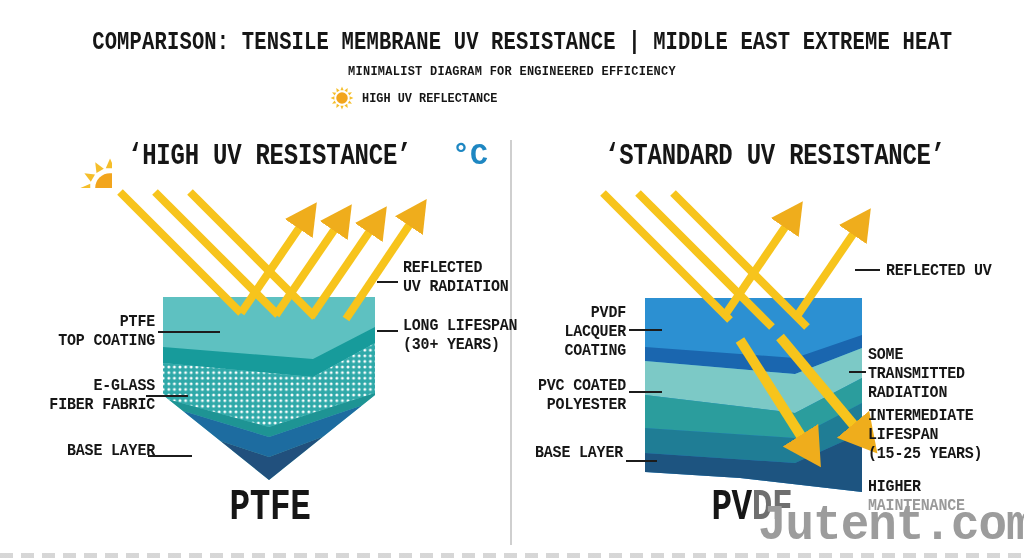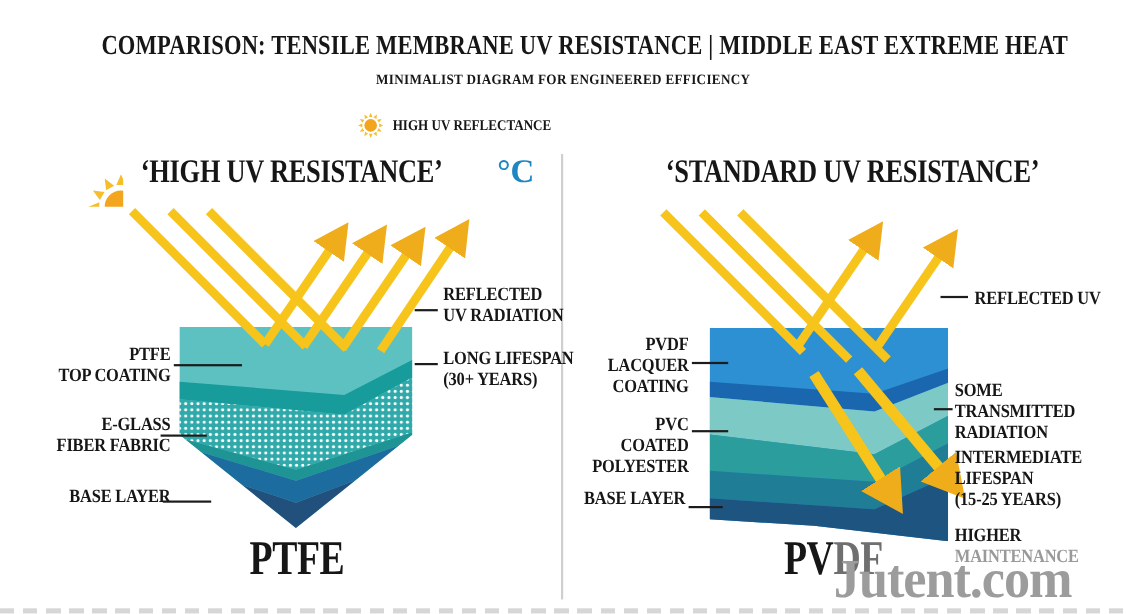--- a/index.html
+++ b/index.html
@@ -1,31 +1,31 @@
 <!DOCTYPE html>
 <html><head>
 <meta charset="utf-8">
 <style>
   html,body{margin:0;padding:0;background:#ffffff;}
   .canvas{
     position:relative;width:1024px;height:558px;background:#ffffff;overflow:hidden;
-    font-family:Liberation Serif, serif;color:#161616;
+    font-family:Liberation Mono, monospace;color:#161616;
   }
   .abs{position:absolute;}
   .condensed{transform:scaleX(.82);transform-origin:center;}
   .pre{white-space:pre-line;}
   .page-title{
     top:28px;left:0;width:1024px;text-align:center;
     font-size:25px;font-weight:700;white-space:nowrap;letter-spacing:.2px;
   }
   .page-subtitle{
     top:64px;left:0;width:1024px;text-align:center;
     font-size:13px;font-weight:700;letter-spacing:.3px;transform:scaleX(.92);
   }
-  .legend{top:102px;left:0;width:846px;display:flex;justify-content:center;align-items:center;gap:28px;}
+  .legend{top:86px;left:0;width:846px;display:flex;justify-content:center;align-items:center;gap:28px;}
   .legend-item{display:flex;align-items:center;gap:8px;}
   .legend-label{font-size:13.5px;font-weight:700;transform:scaleX(.88);transform-origin:left center;white-space:nowrap;}
   .divider{top:140px;left:510px;width:2px;height:405px;background:#cfcfcf;}
   .panel-heading{
     font-size:30px;font-weight:700;white-space:nowrap;
     transform:scaleX(.8);transform-origin:left center;letter-spacing:-.3px;
   }
   .left-heading{top:139px;left:128px;}
   .right-heading{top:139px;left:555px;width:440px;text-align:center;transform-origin:center;}
   .temp-unit{top:139px;left:452px;font-size:30px;font-weight:700;color:#1E87C2;}

